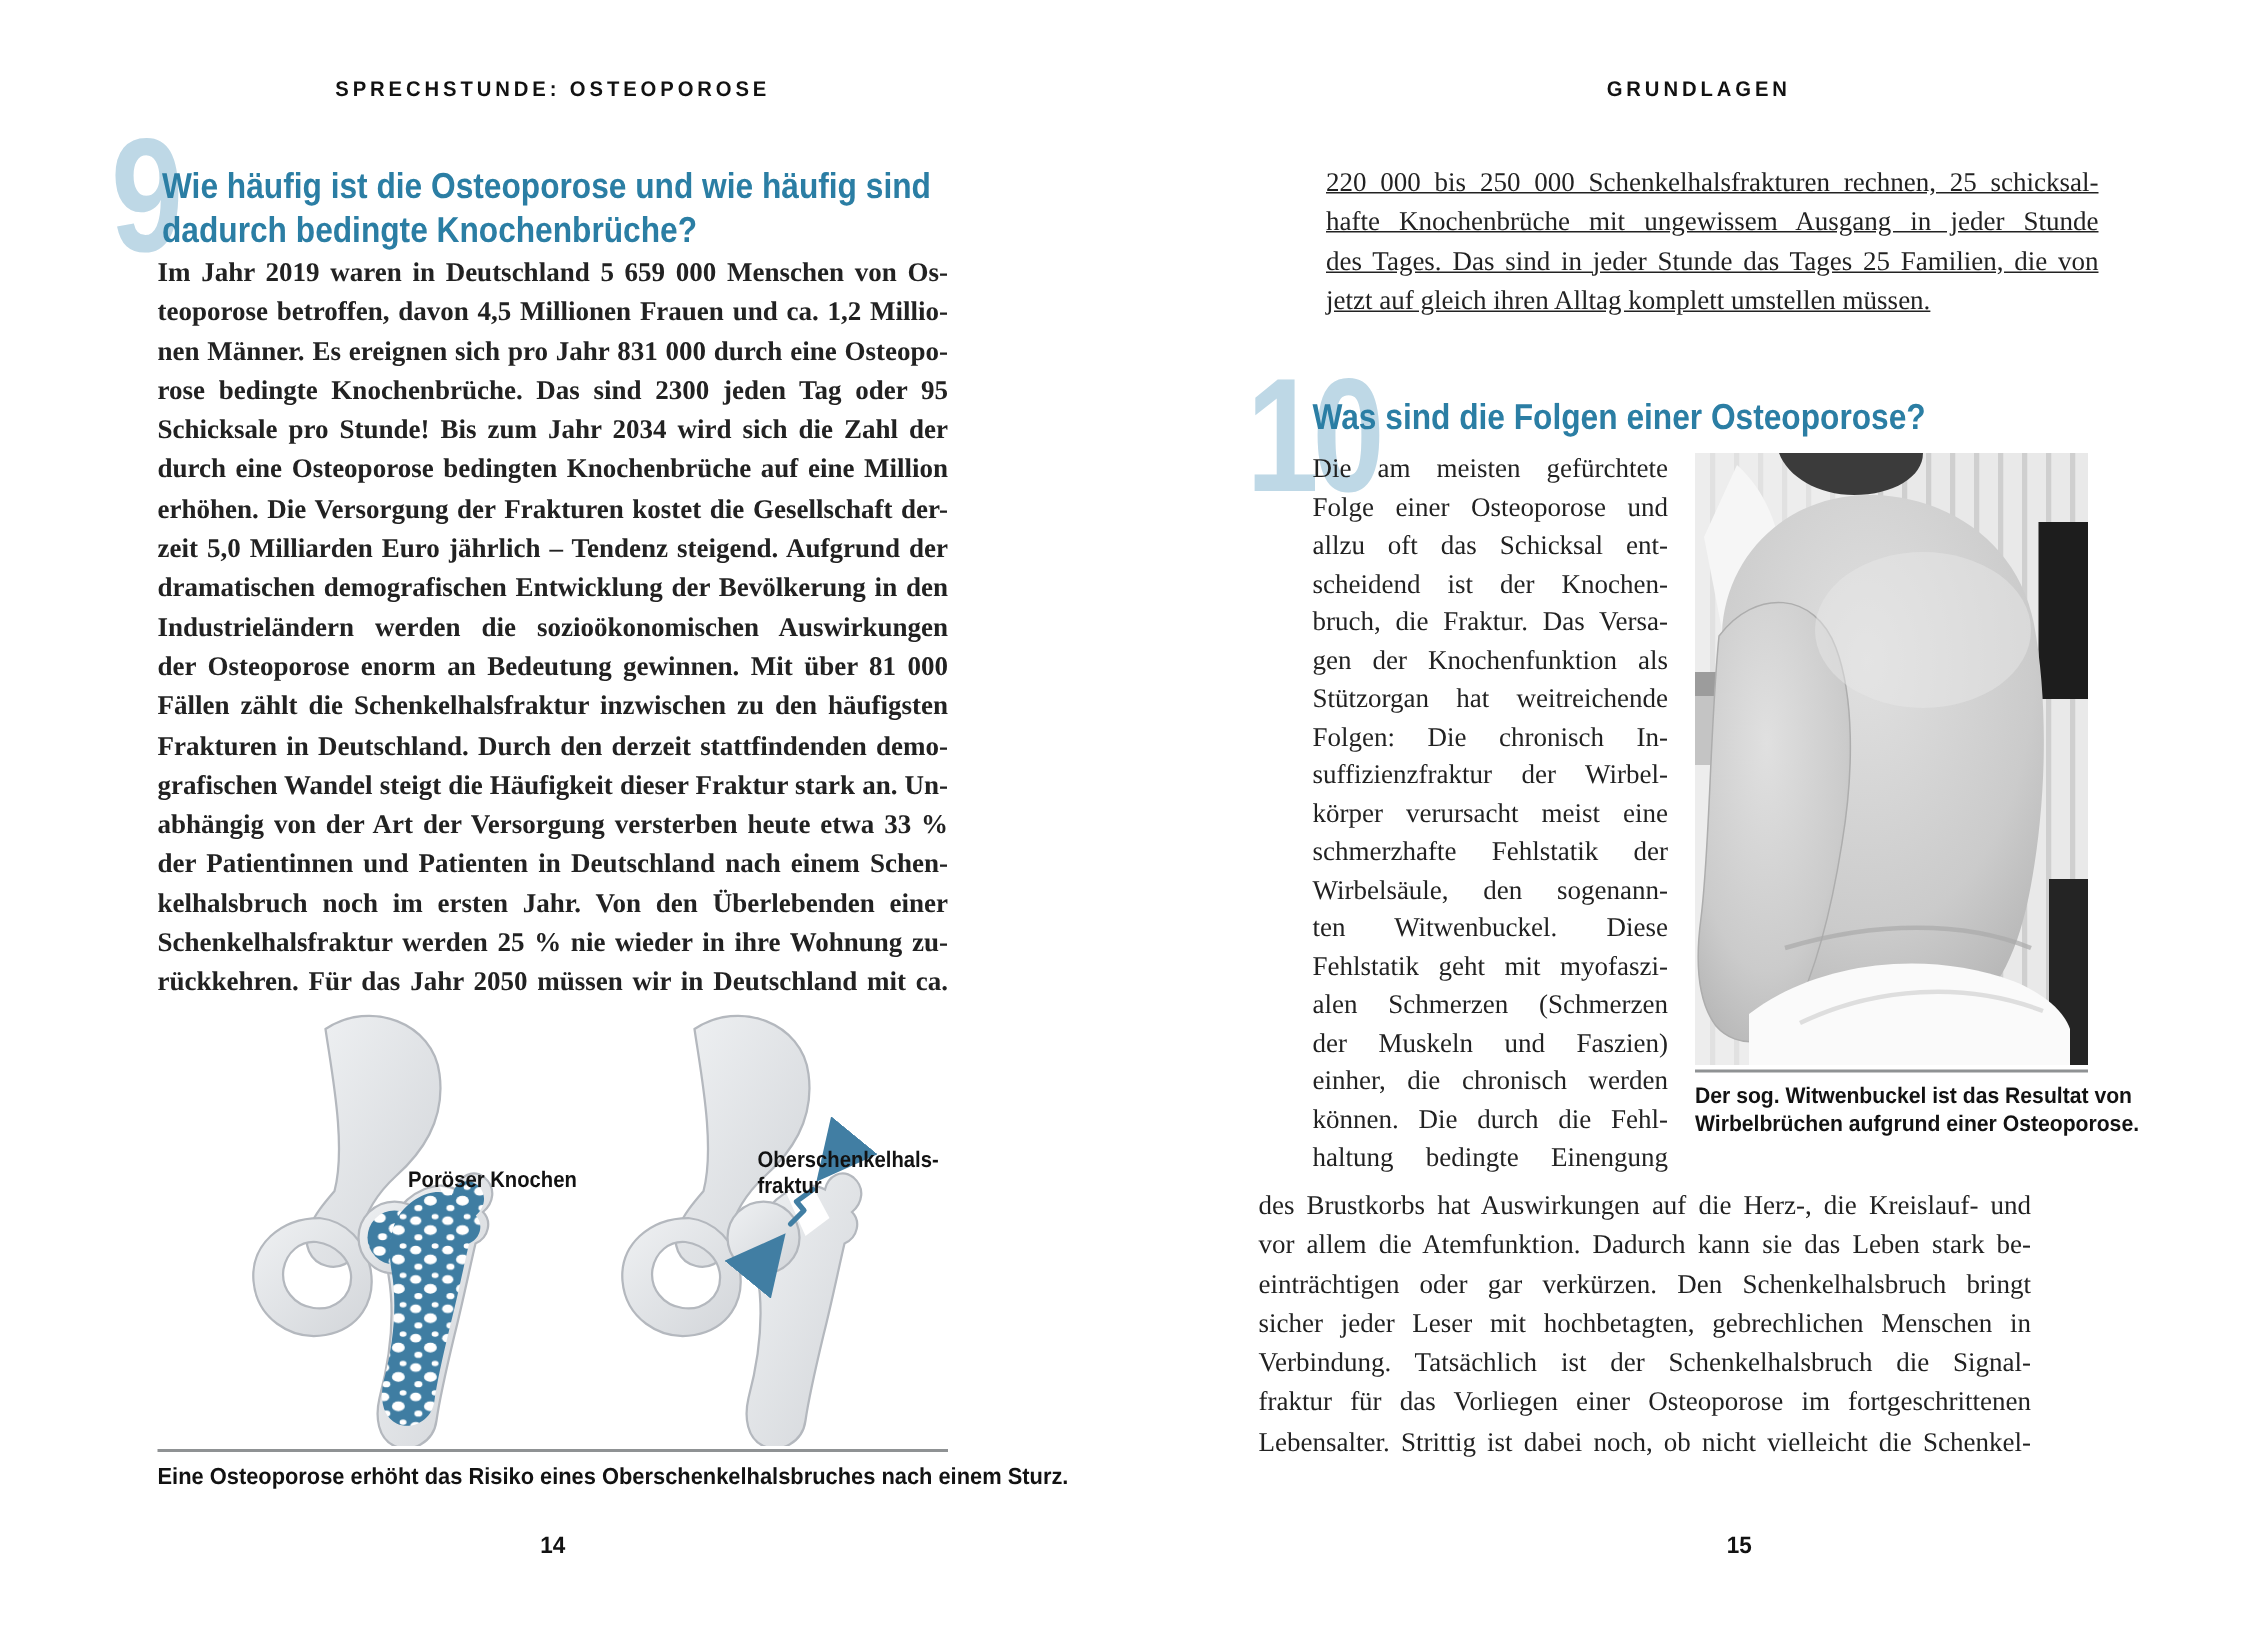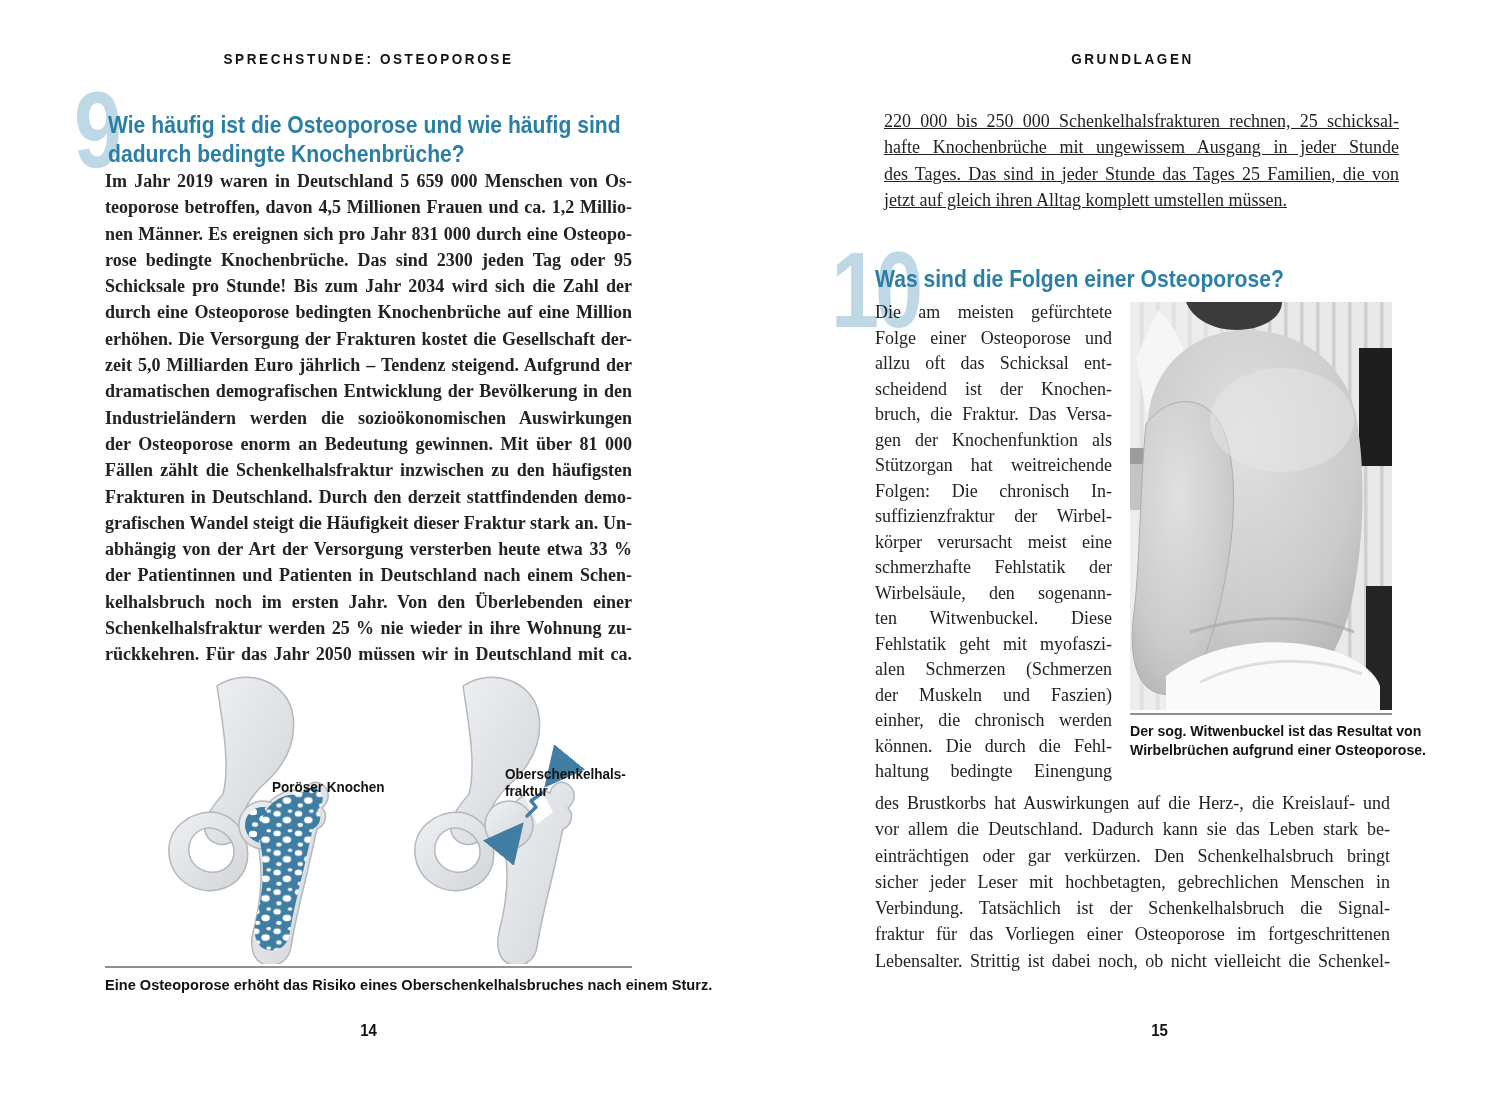--- a/index.html
+++ b/index.html
@@ -200,23 +200,23 @@
       <path d="M70,380 C120,356 180,352 232,372" stroke="#dedede" stroke-width="3" fill="none"></path>
     </svg>
   </div>
 
   <div class="rule" style="left:1130px;top:713px;width:262px;"></div>
   <div class="photocap" style="left:1130px;top:721px;">
     <div>Der sog. Witwenbuckel ist das Resultat von</div>
     <div>Wirbelbrüchen aufgrund einer Osteoporose.</div>
   </div>
 
-  <div class="serif-lines" style="left:875px;top:790px;width:515px;">
+  <div class="serif-lines" style="left:839px;top:790px;width:515px;">
       <div>des Brustkorbs hat Auswirkungen auf die Herz-, die Kreislauf- und</div>
-      <div>vor allem die Deutschland. Dadurch kann sie das Leben stark be-</div>
+      <div>vor allem die Atemfunktion. Dadurch kann sie das Leben stark be-</div>
       <div>einträchtigen oder gar verkürzen. Den Schenkelhalsbruch bringt</div>
       <div>sicher jeder Leser mit hochbetagten, gebrechlichen Menschen in</div>
       <div>Verbindung. Tatsächlich ist der Schenkelhalsbruch die Signal-</div>
       <div>fraktur für das Vorliegen einer Osteoporose im fortgeschrittenen</div>
       <div>Lebensalter. Strittig ist dabei noch, ob nicht vielleicht die Schenkel-</div>
     </div>
 
   <div class="pagenum" style="left:902px;top:1022px;width:515px;">15</div>
 
 </div>

